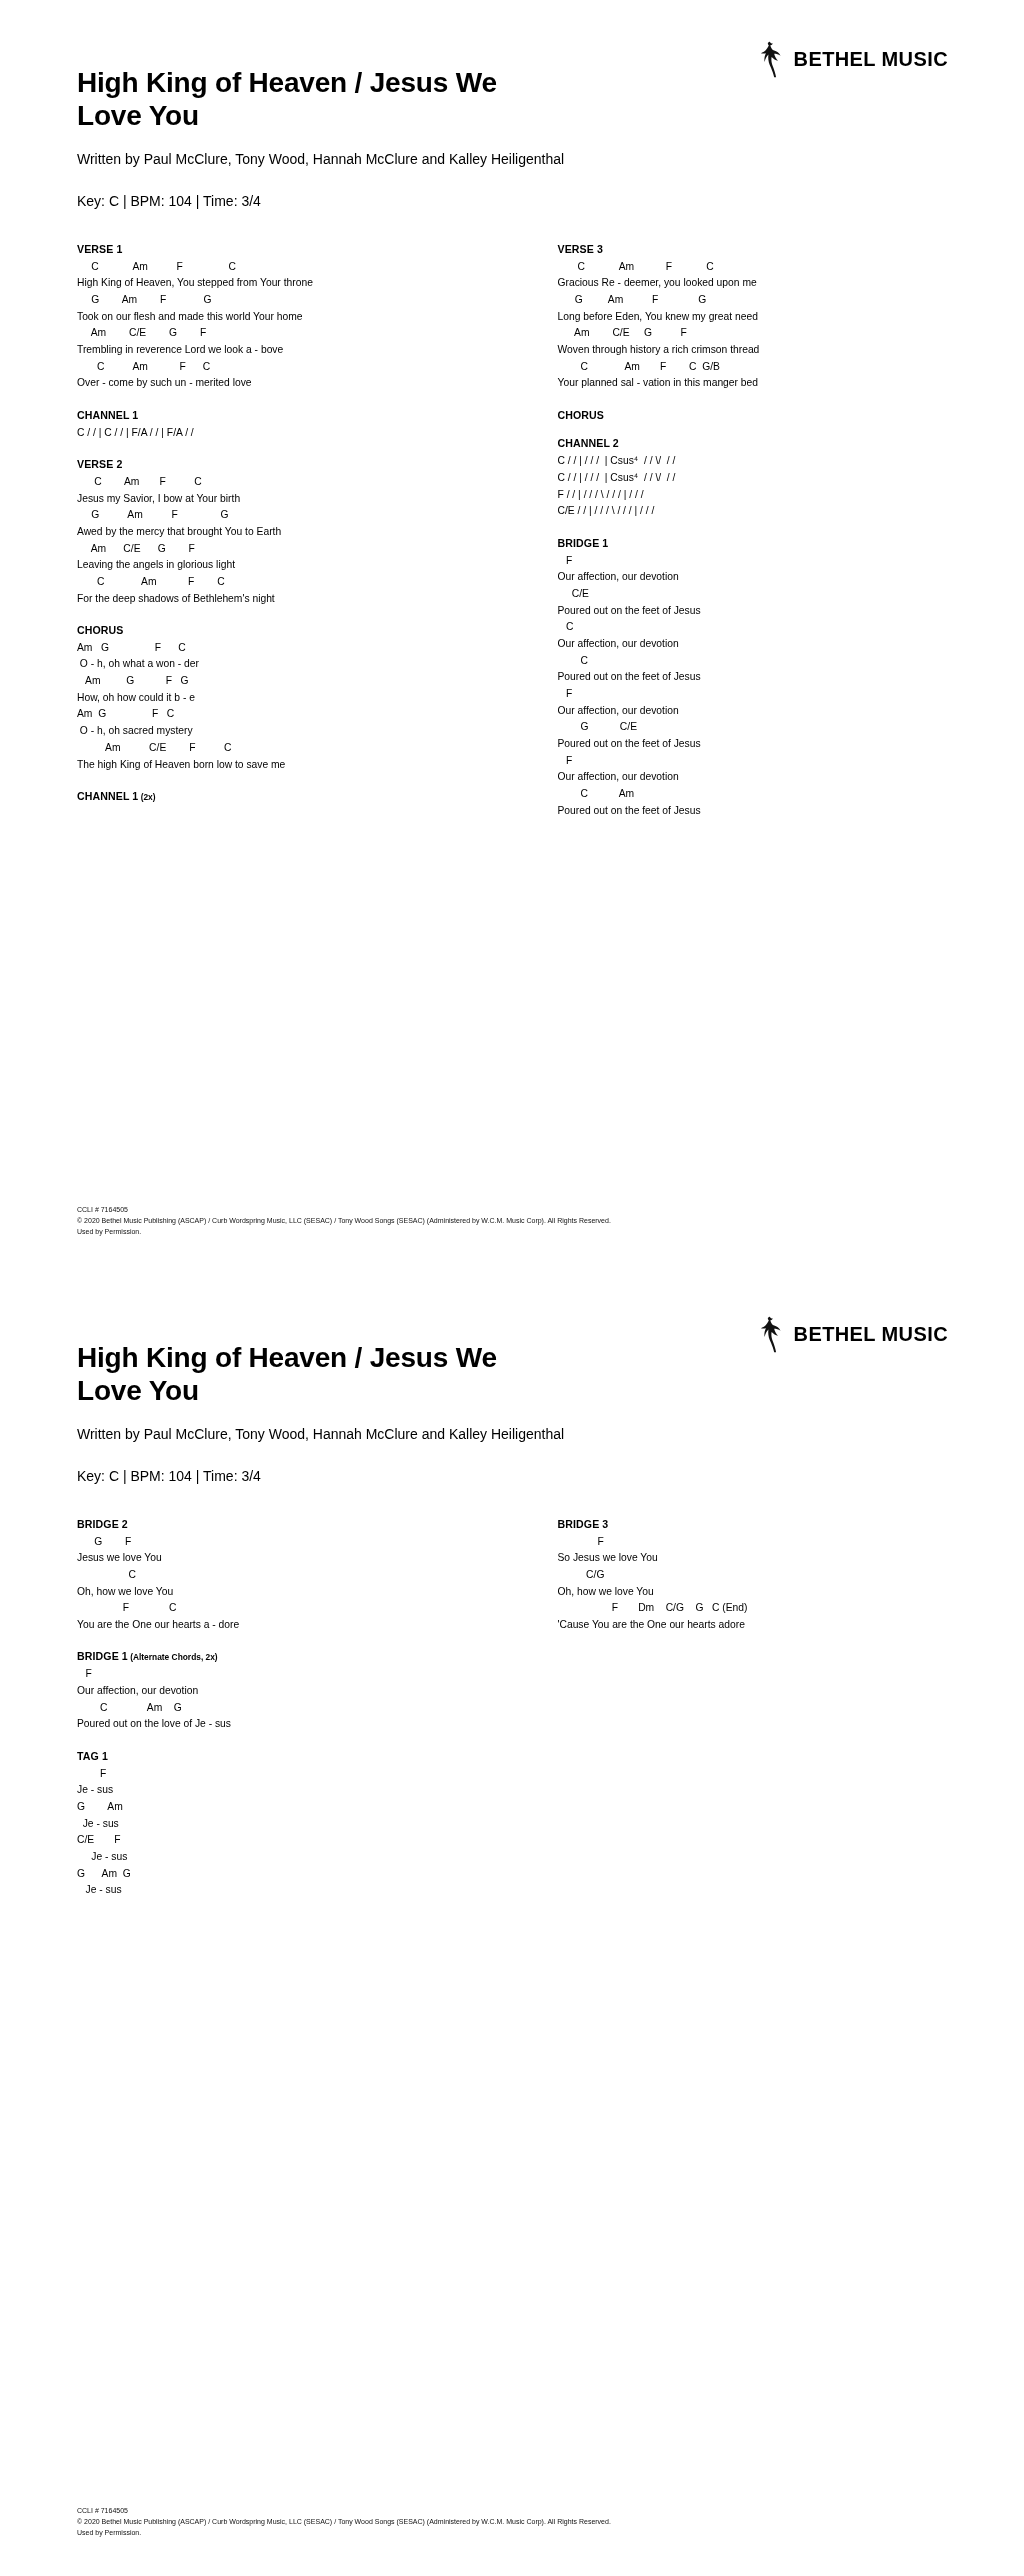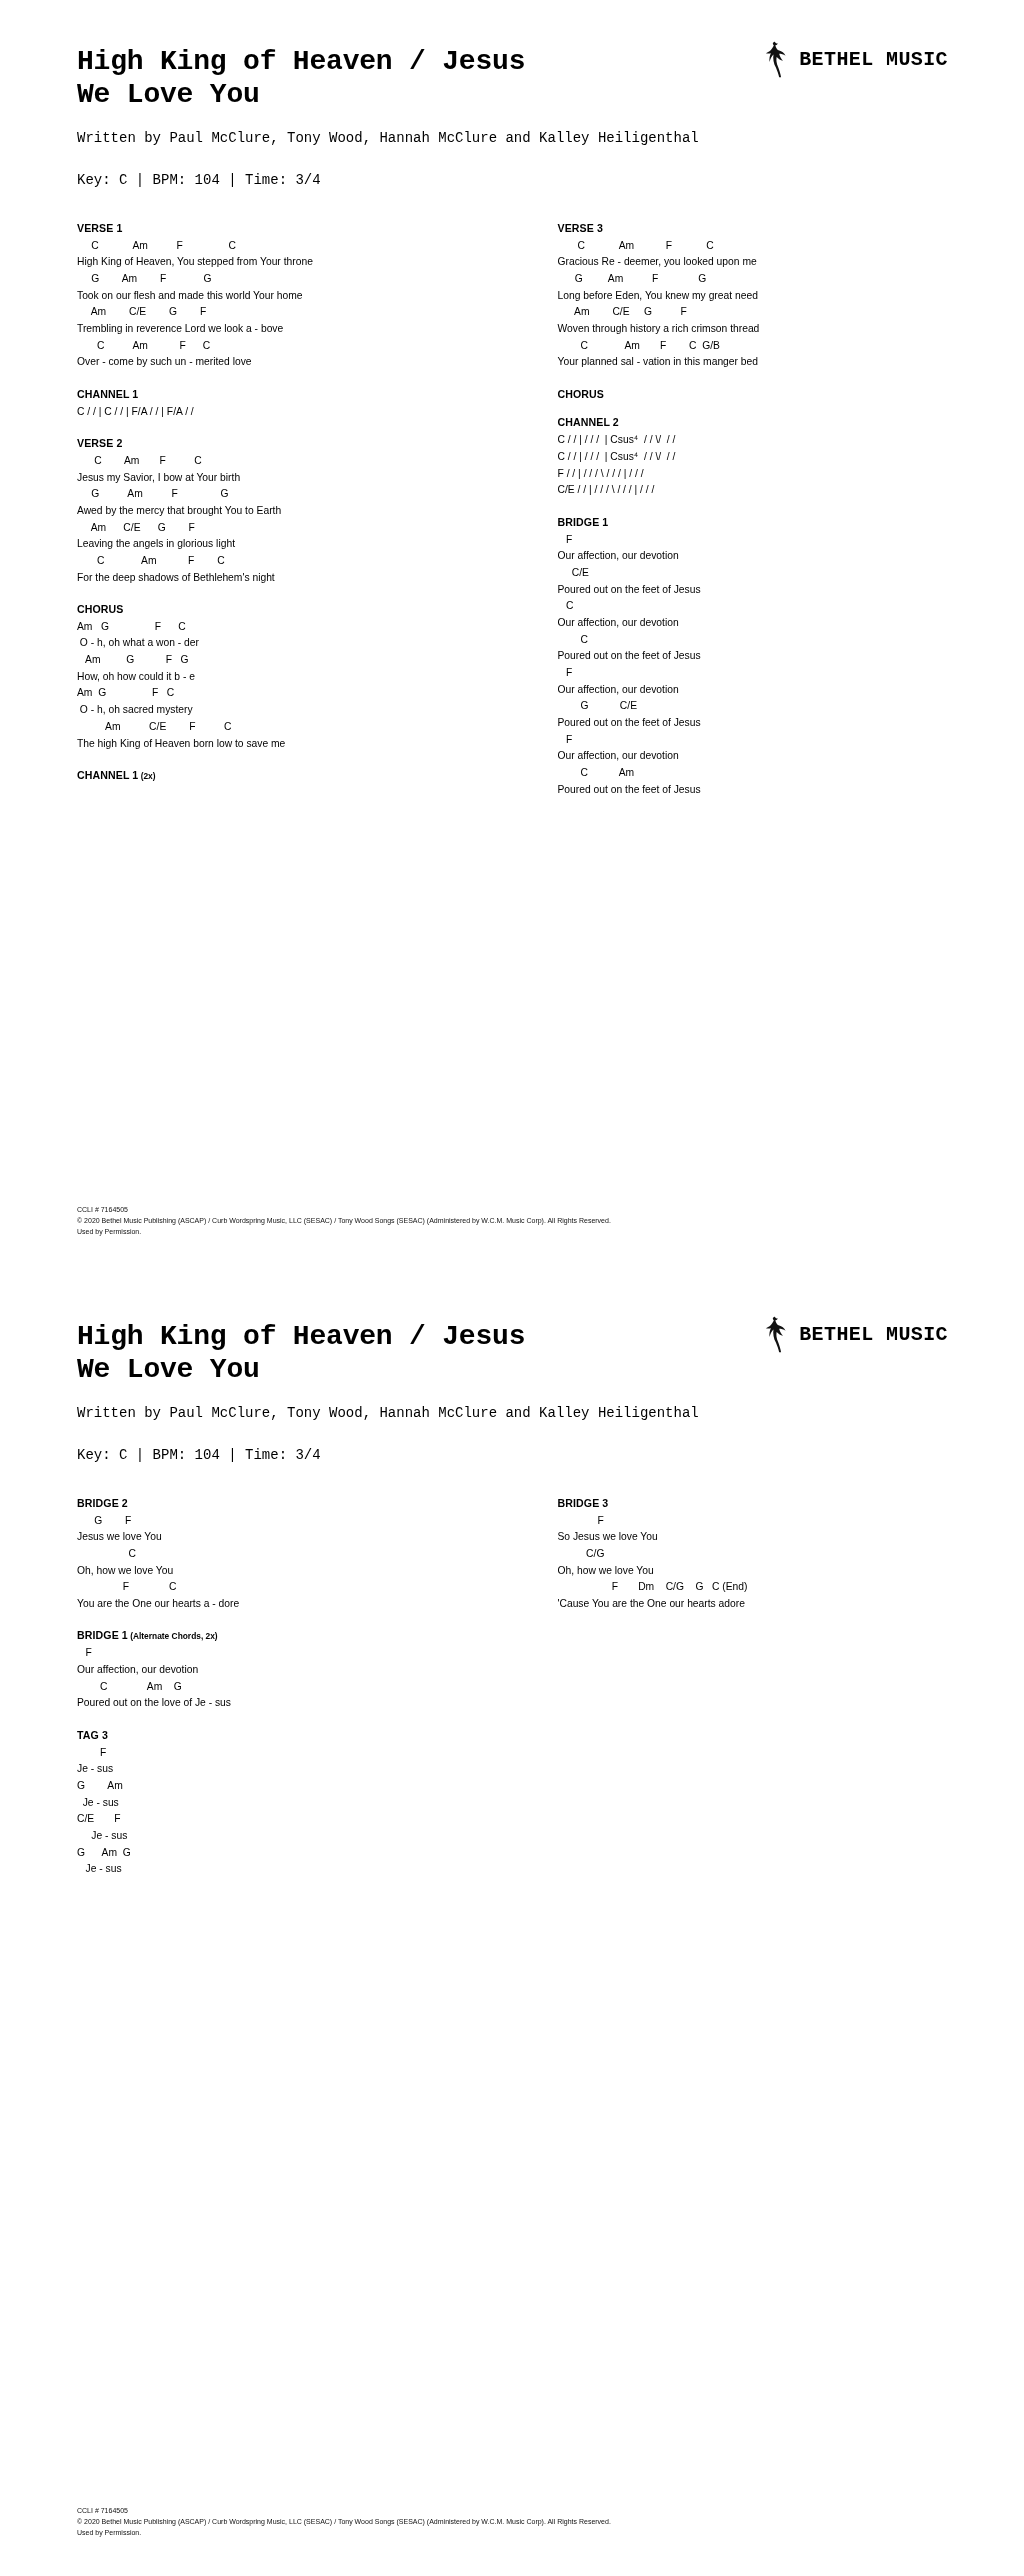--- a/index.html
+++ b/index.html
@@ -17,22 +17,21 @@
     position: relative;
     width: 1025px;
     box-sizing: border-box;
     padding: 0 77px;
   }
   .page-1 { height: 1275px; }
   .page-2 { height: 1301px; }
 
   .header {
     position: relative;
-    padding-top: 45px;
-    font-family: Liberation Mono, monospace;
+    padding-top: 66px;
   }
   .title {
     font-size: 28px;
     font-weight: bold;
     line-height: 1.18;
     letter-spacing: -0.2px;
     max-width: 477px;
     margin: 0;
   }
   .byline {
@@ -251,21 +250,21 @@
           <div class="line">You are the One our hearts a - dore</div>
         </div>
         <div class="section">
           <div class="section-head"><span>BRIDGE 1</span><span class="suffix"> (Alternate Chords, 2x)</span></div>
           <div class="line">   F</div>
           <div class="line">Our affection, our devotion</div>
           <div class="line">        C              Am    G</div>
           <div class="line">Poured out on the love of Je - sus</div>
         </div>
         <div class="section">
-          <div class="section-head"><span>TAG 3</span></div>
+          <div class="section-head"><span>TAG 1</span></div>
           <div class="line">        F</div>
           <div class="line">Je - sus</div>
           <div class="line">G        Am</div>
           <div class="line">  Je - sus</div>
           <div class="line">C/E       F</div>
           <div class="line">     Je - sus</div>
           <div class="line">G      Am  G</div>
           <div class="line">   Je - sus</div>
         </div>
       </div>

